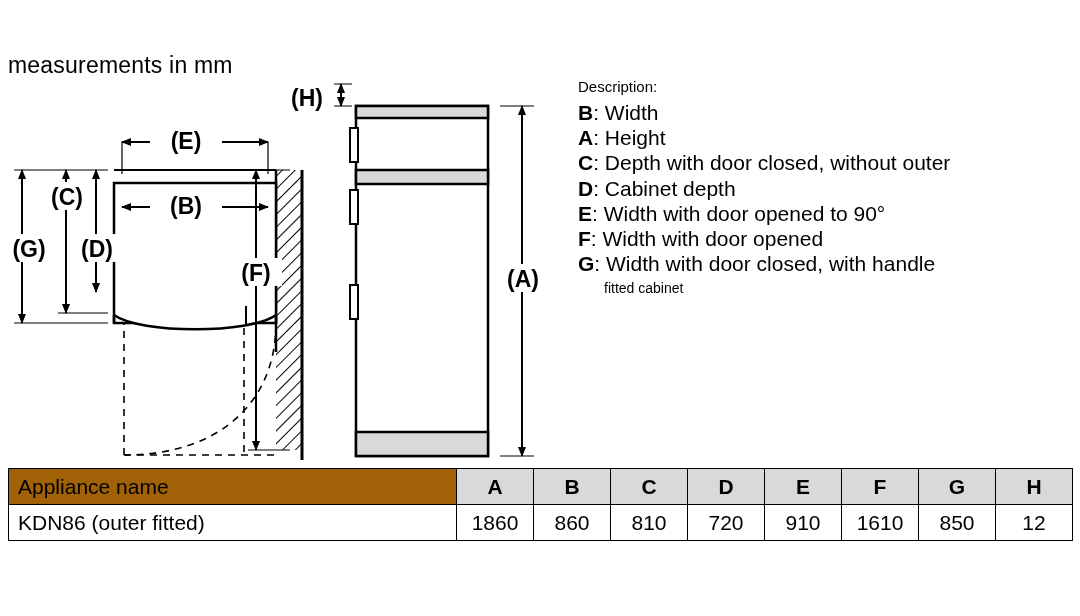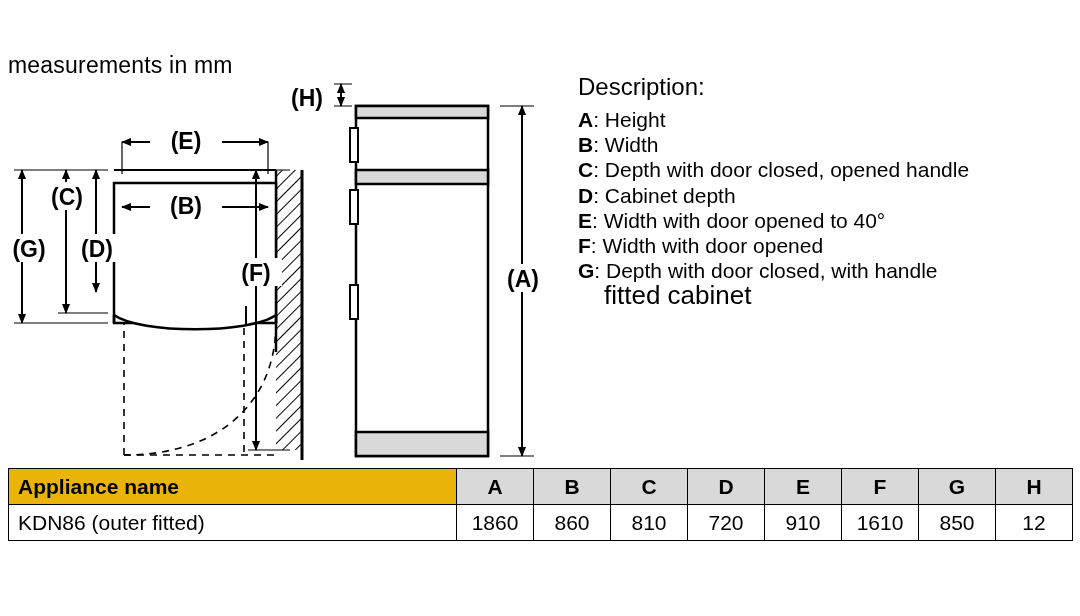--- a/index.html
+++ b/index.html
@@ -41,34 +41,34 @@
   #drawing svg { display: block; }
 
   
   #description {
     position: absolute;
     left: 578px;
     top: 74px;
     width: 492px;
   }
   #description .desc-title {
-    font-size: 24px;
+    font-size: 15px;
     line-height: 25px;
-    margin-bottom: 8px;
+    margin-bottom: 1px;
   }
   #description .desc-row {
     font-size: 21px;
     line-height: 25.2px;
     white-space: nowrap;
   }
   #description .desc-key {
     font-weight: bold;
   }
   #description .desc-cont {
-    font-size: 26px;
+    font-size: 14px;
     line-height: 25.2px;
     padding-left: 26px;
   }
 
   
   #table-wrap {
     position: absolute;
     left: 8px;
     top: 468px;
     width: 1064px;
@@ -92,22 +92,21 @@
     padding-left: 9px;
   }
   table.spec th.val-head, table.spec td.val-cell {
     text-align: center;
   }
   table.spec thead th.val-head {
     background: #d9d9d9;
     font-weight: bold;
   }
   table.spec thead th.name-head {
-    background: #eab308;
-    font-weight: bold;
+    background: #a16207;
   }
 </style>
 </head>
 <body>
 
 <div id="page">
 
   <div class="units-label">measurements in mm</div>
 
   <div id="drawing">
@@ -202,27 +201,27 @@
         <line x1="500" y1="386" x2="534" y2="386" stroke="#000" stroke-width="1.2"></line>
         <rect x="496" y="194" width="54" height="28" fill="#fff" stroke="none"></rect>
         <text x="523" y="217" font-family="Liberation Sans, sans-serif" font-size="23" font-weight="bold" text-anchor="middle">(A)</text>
       </g>
     </svg>
   </div>
 
   <div id="description">
     <div class="desc-title">Description:</div>
 
+    <div class="desc-row"><span class="desc-key">B</span><span>: Width</span></div>
     <div class="desc-row"><span class="desc-key">A</span><span>: Height</span></div>
-    <div class="desc-row"><span class="desc-key">B</span><span>: Width</span></div>
-    <div class="desc-row"><span class="desc-key">C</span><span>: Depth with door closed, opened handle</span></div>
+    <div class="desc-row"><span class="desc-key">C</span><span>: Depth with door closed, without outer</span></div>
     <div class="desc-row"><span class="desc-key">D</span><span>: Cabinet depth</span></div>
-    <div class="desc-row"><span class="desc-key">E</span><span>: Width with door opened to 40°</span></div>
+    <div class="desc-row"><span class="desc-key">E</span><span>: Width with door opened to 90°</span></div>
     <div class="desc-row"><span class="desc-key">F</span><span>: Width with door opened</span></div>
-    <div class="desc-row"><span class="desc-key">G</span><span>: Depth with door closed, with handle</span></div>
+    <div class="desc-row"><span class="desc-key">G</span><span>: Width with door closed, with handle</span></div>
     <div class="desc-cont">fitted cabinet</div>
   </div>
 
   <div id="table-wrap">
     <table class="spec">
       <colgroup>
         <col class="name">
           <col class="val">
           <col class="val">
           <col class="val">

